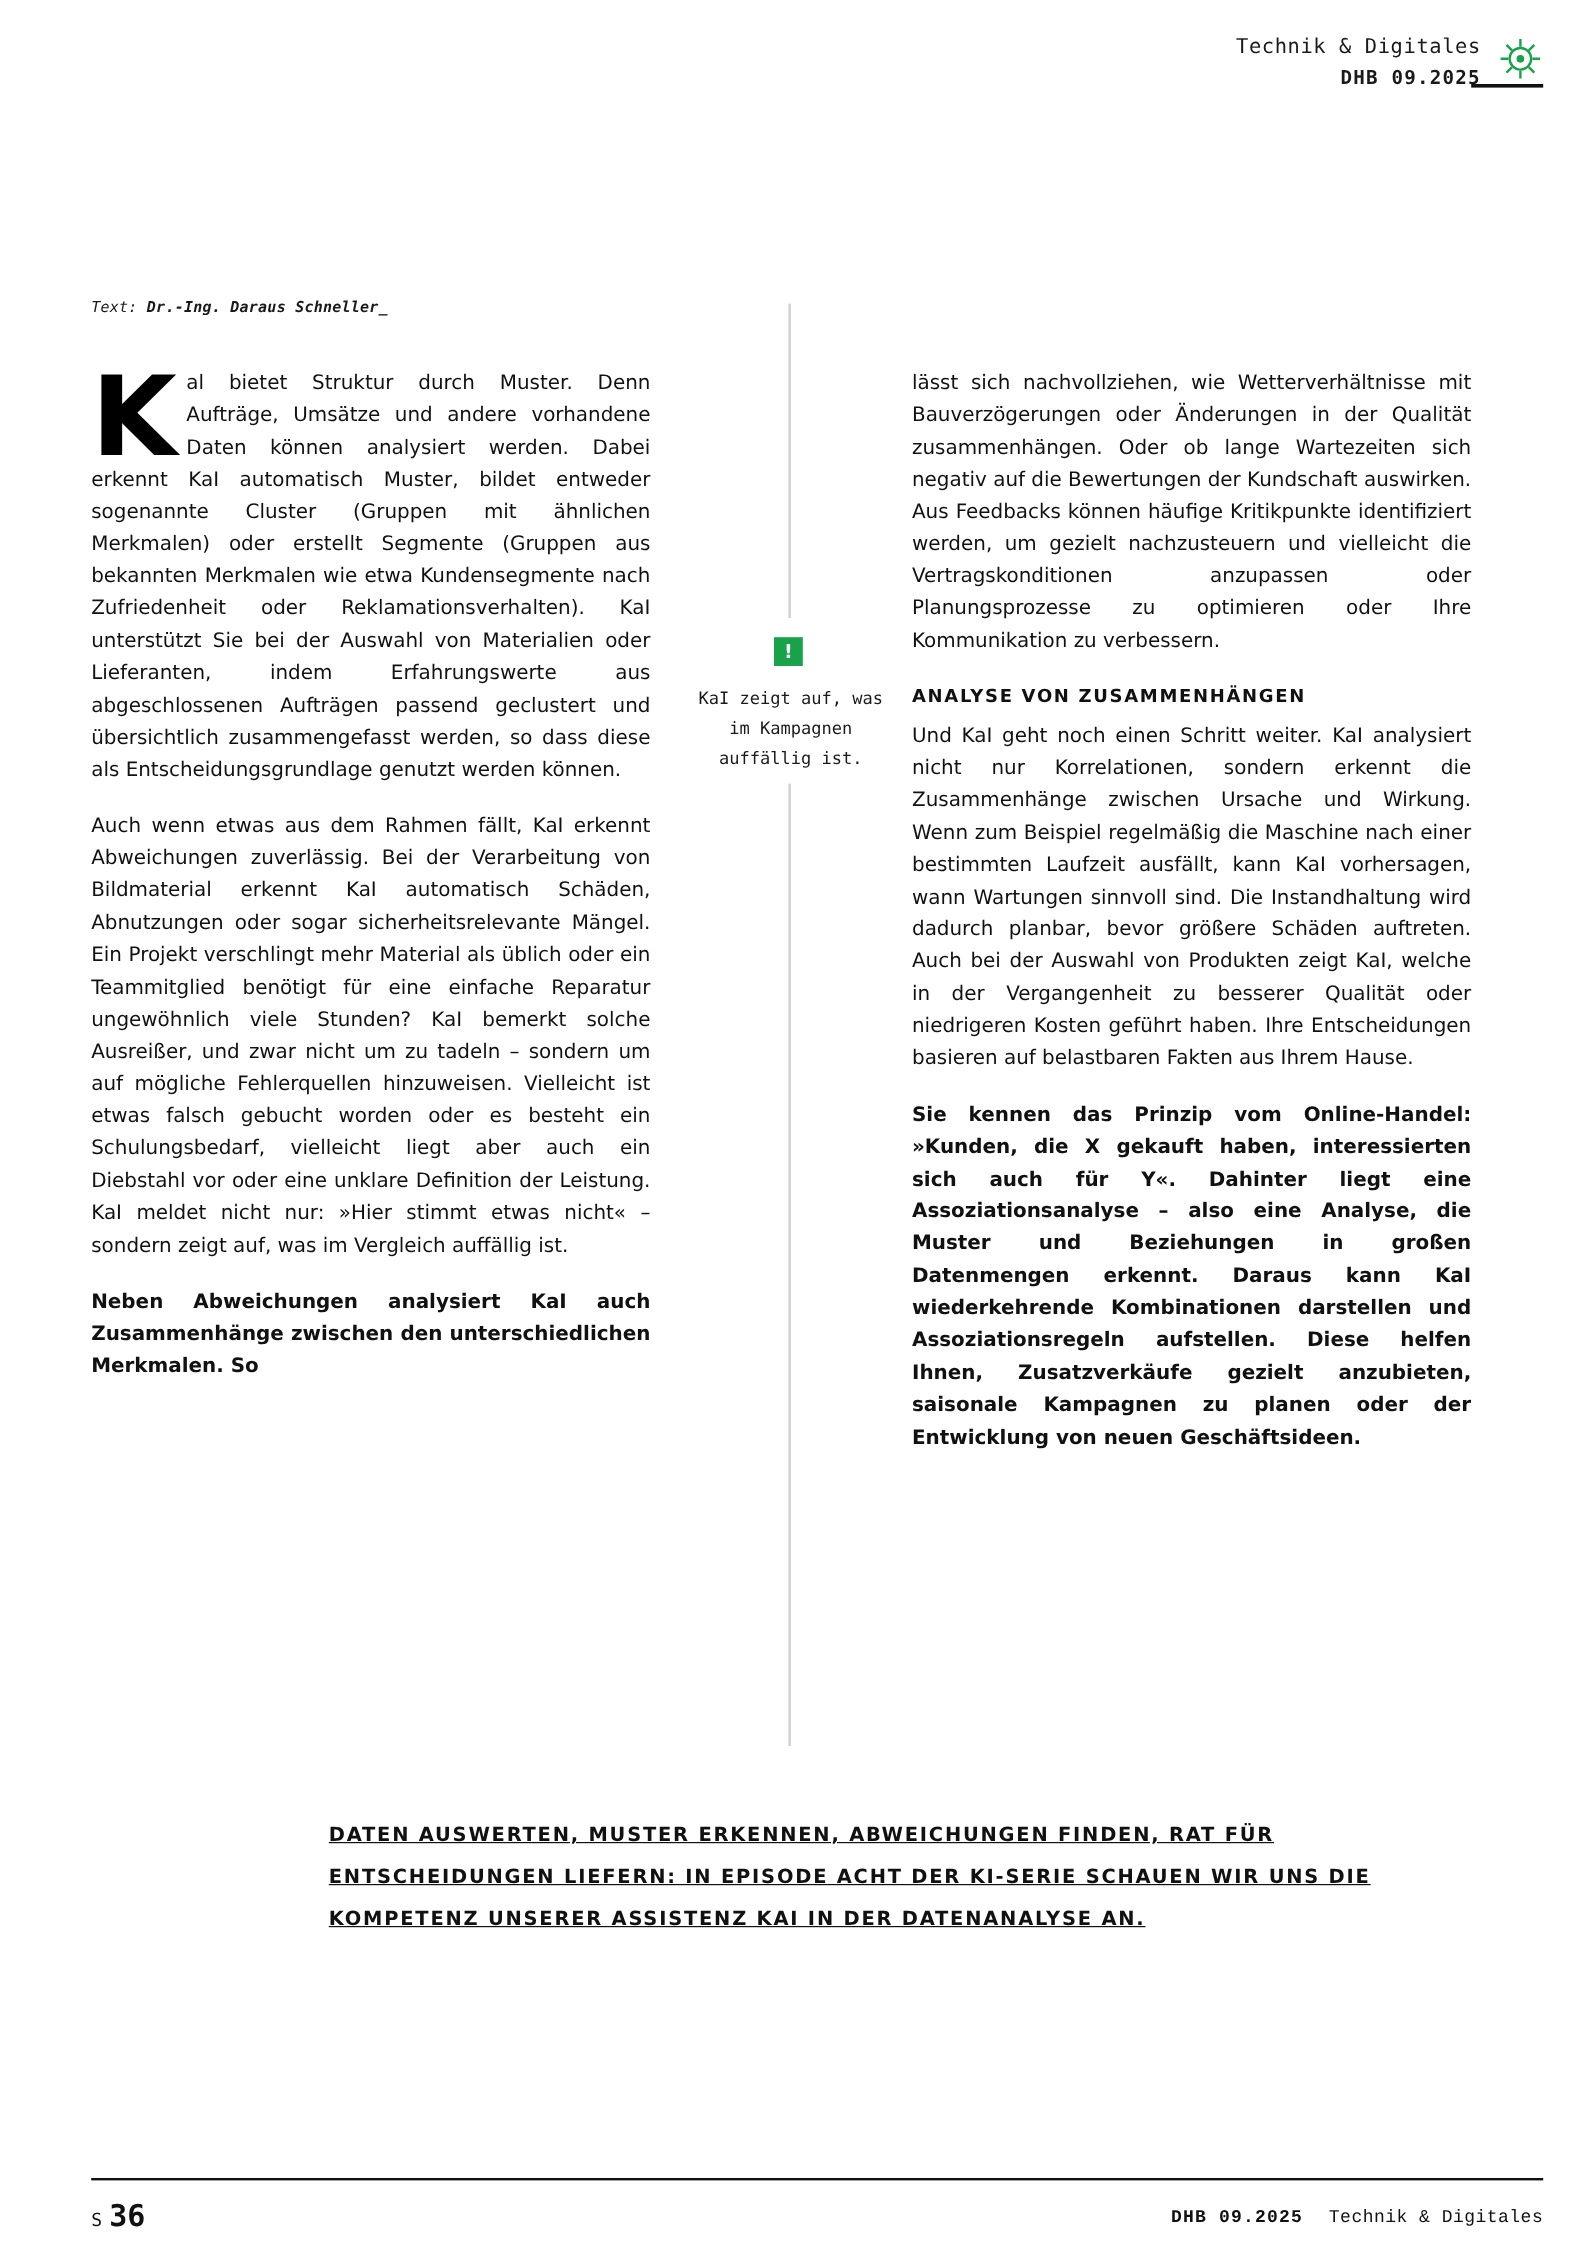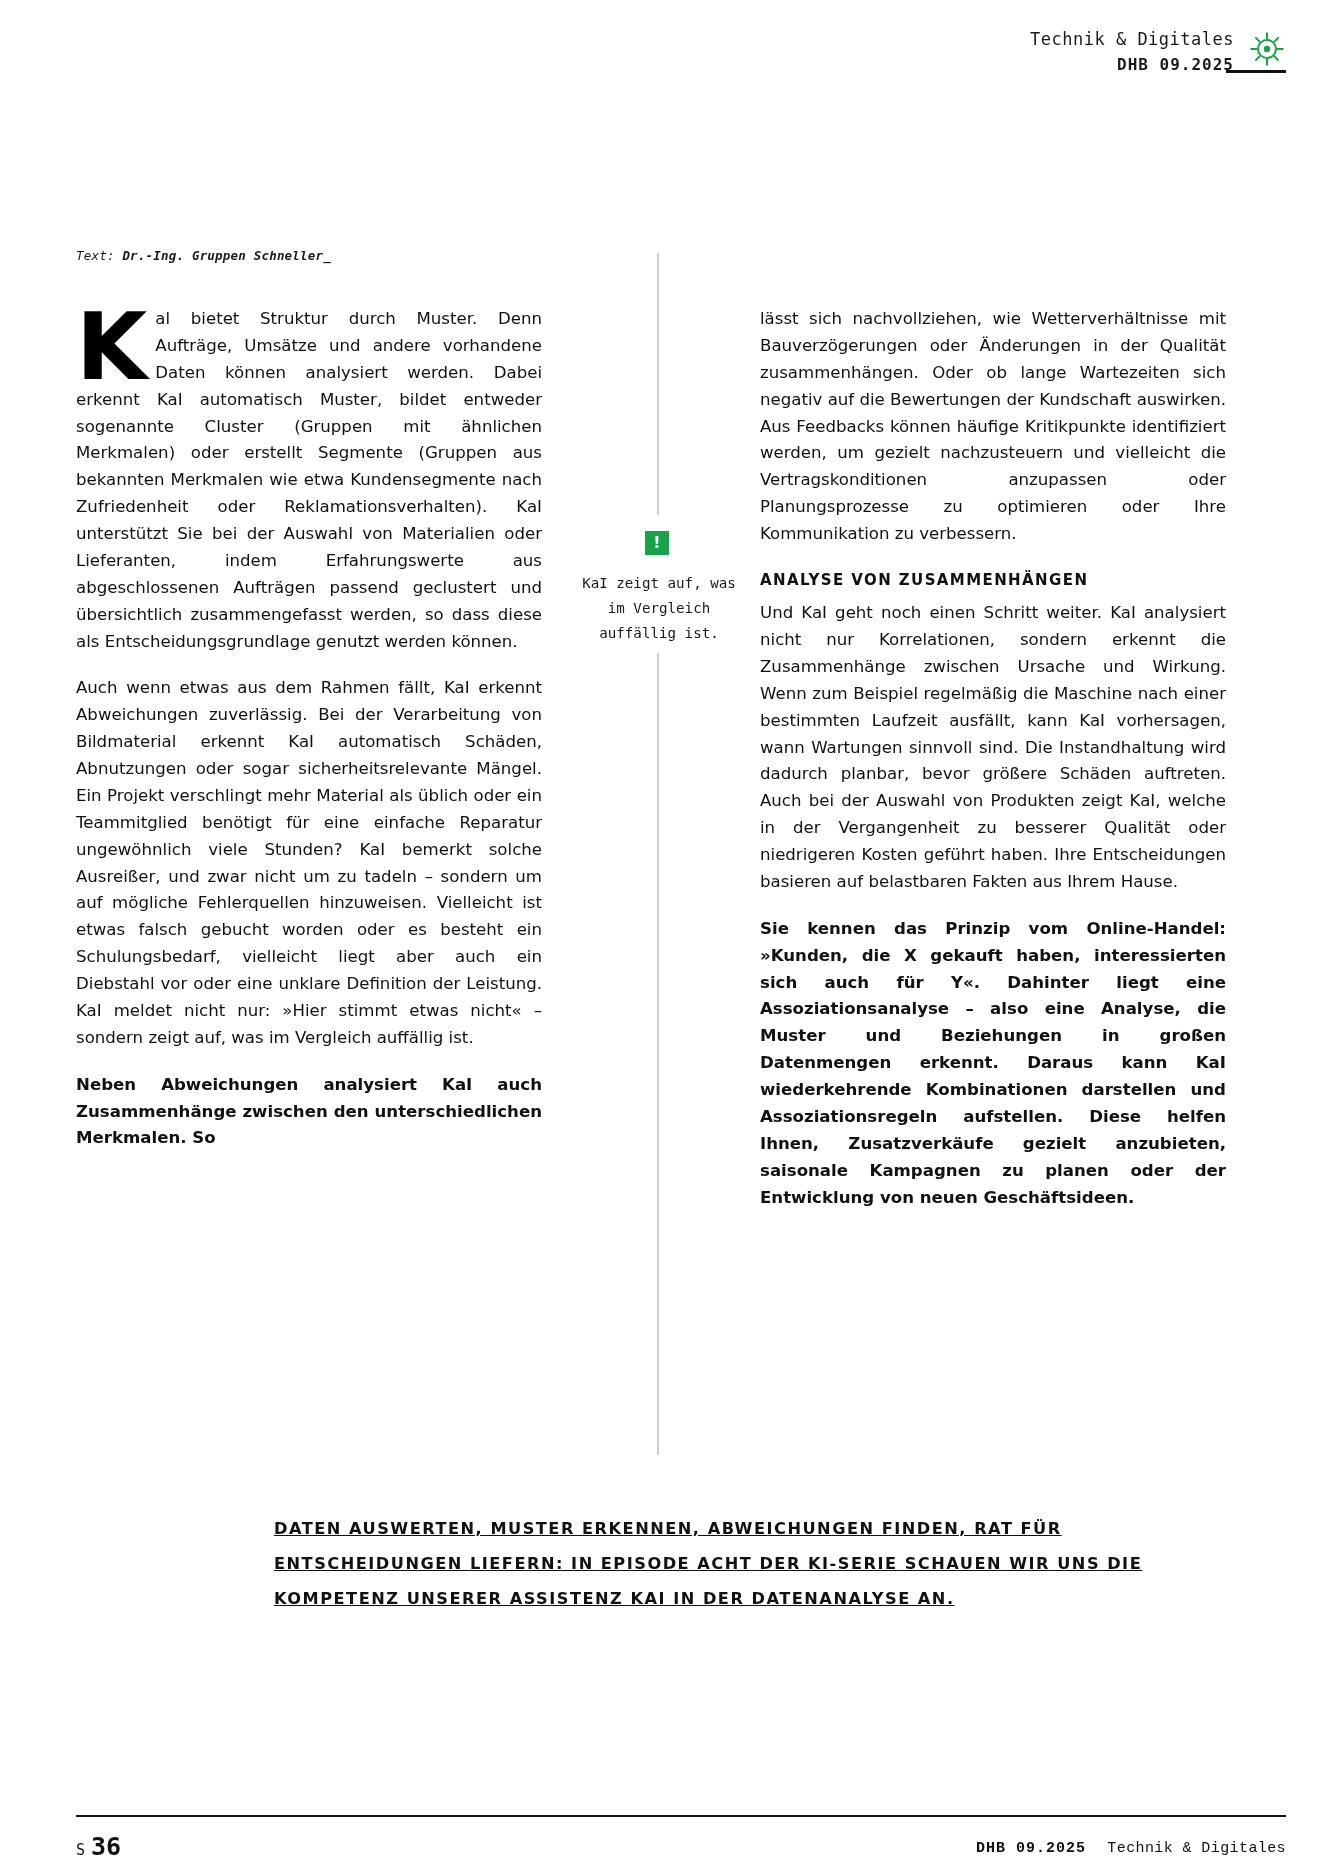--- a/index.html
+++ b/index.html
@@ -245,35 +245,35 @@
           <line x1="30.6" y1="7.4" x2="26" y2="12"></line>
           <line x1="12" y1="26" x2="7.4" y2="30.6"></line>
         </g>
       </svg>
     </span>
     <div class="header-rule"></div>
   </div>
 
   <div class="byline">
     <span class="lbl">Text:</span>
-    <b>Dr.-Ing. Gruppen Schneller_</b>
+    <b>Dr.-Ing. Daraus Schneller_</b>
   </div>
 
   <div class="col col-left">
     <p>
       <span class="dropcap">K</span><span>al bietet Struktur durch Muster. Denn Aufträge, Umsätze und andere vorhandene Daten können analysiert werden. Dabei erkennt KaI automatisch Muster, bildet entweder sogenannte Cluster (Gruppen mit ähnlichen Merkmalen) oder erstellt Segmente (Gruppen aus bekannten Merkmalen wie etwa Kundensegmente nach Zufriedenheit oder Reklamationsverhalten). KaI unterstützt Sie bei der Auswahl von Materialien oder Lieferanten, indem Erfahrungswerte aus abgeschlossenen Aufträgen passend geclustert und übersichtlich zusammengefasst werden, so dass diese als Entscheidungsgrundlage genutzt werden können.</span>
     </p>
     <p>Auch wenn etwas aus dem Rahmen fällt, KaI erkennt Abweichungen zuverlässig. Bei der Verarbeitung von Bildmaterial erkennt KaI automatisch Schäden, Abnutzungen oder sogar sicherheitsrelevante Mängel. Ein Projekt verschlingt mehr Material als üblich oder ein Teammitglied benötigt für eine einfache Reparatur ungewöhnlich viele Stunden? KaI bemerkt solche Ausreißer, und zwar nicht um zu tadeln – sondern um auf mögliche Fehlerquellen hinzuweisen. Vielleicht ist etwas falsch gebucht worden oder es besteht ein Schulungsbedarf, vielleicht liegt aber auch ein Diebstahl vor oder eine unklare Definition der Leistung. KaI meldet nicht nur: »Hier stimmt etwas nicht« – sondern zeigt auf, was im Vergleich auffällig ist.</p>
     <p>Neben Abweichungen analysiert KaI auch Zusammenhänge zwischen den unterschiedlichen Merkmalen. So</p>
   </div>
 
   <div class="pullquote">
     <div class="pq-rule-top"></div>
     <div class="pq-badge">!</div>
-    <div class="pq-text">KaI zeigt auf, was im Vergleich auffällig ist.</div>
+    <div class="pq-text">KaI zeigt auf, was im Kampagnen auffällig ist.</div>
     <div class="pq-rule-bottom"></div>
   </div>
 
   <div class="col col-right">
     <p>lässt sich nachvollziehen, wie Wetterverhältnisse mit Bauverzögerungen oder Änderungen in der Qualität zusammenhängen. Oder ob lange Wartezeiten sich negativ auf die Bewertungen der Kundschaft auswirken. Aus Feedbacks können häufige Kritikpunkte identifiziert werden, um gezielt nachzusteuern und vielleicht die Vertragskonditionen anzupassen oder Planungsprozesse zu optimieren oder Ihre Kommunikation zu verbessern.</p>
     <div class="subhead">ANALYSE VON ZUSAMMENHÄNGEN</div>
     <p>Und KaI geht noch einen Schritt weiter. KaI analysiert nicht nur Korrelationen, sondern erkennt die Zusammenhänge zwischen Ursache und Wirkung. Wenn zum Beispiel regelmäßig die Maschine nach einer bestimmten Laufzeit ausfällt, kann KaI vorhersagen, wann Wartungen sinnvoll sind. Die Instandhaltung wird dadurch planbar, bevor größere Schäden auftreten. Auch bei der Auswahl von Produkten zeigt KaI, welche in der Vergangenheit zu besserer Qualität oder niedrigeren Kosten geführt haben. Ihre Entscheidungen basieren auf belastbaren Fakten aus Ihrem Hause.</p>
     <p>Sie kennen das Prinzip vom Online-Handel: »Kunden, die X gekauft haben, interessierten sich auch für Y«. Dahinter liegt eine Assoziationsanalyse – also eine Analyse, die Muster und Beziehungen in großen Datenmengen erkennt. Daraus kann KaI wiederkehrende Kombinationen darstellen und Assoziationsregeln aufstellen. Diese helfen Ihnen, Zusatzverkäufe gezielt anzubieten, saisonale Kampagnen zu planen oder der Entwicklung von neuen Geschäftsideen.</p>
   </div>
 

